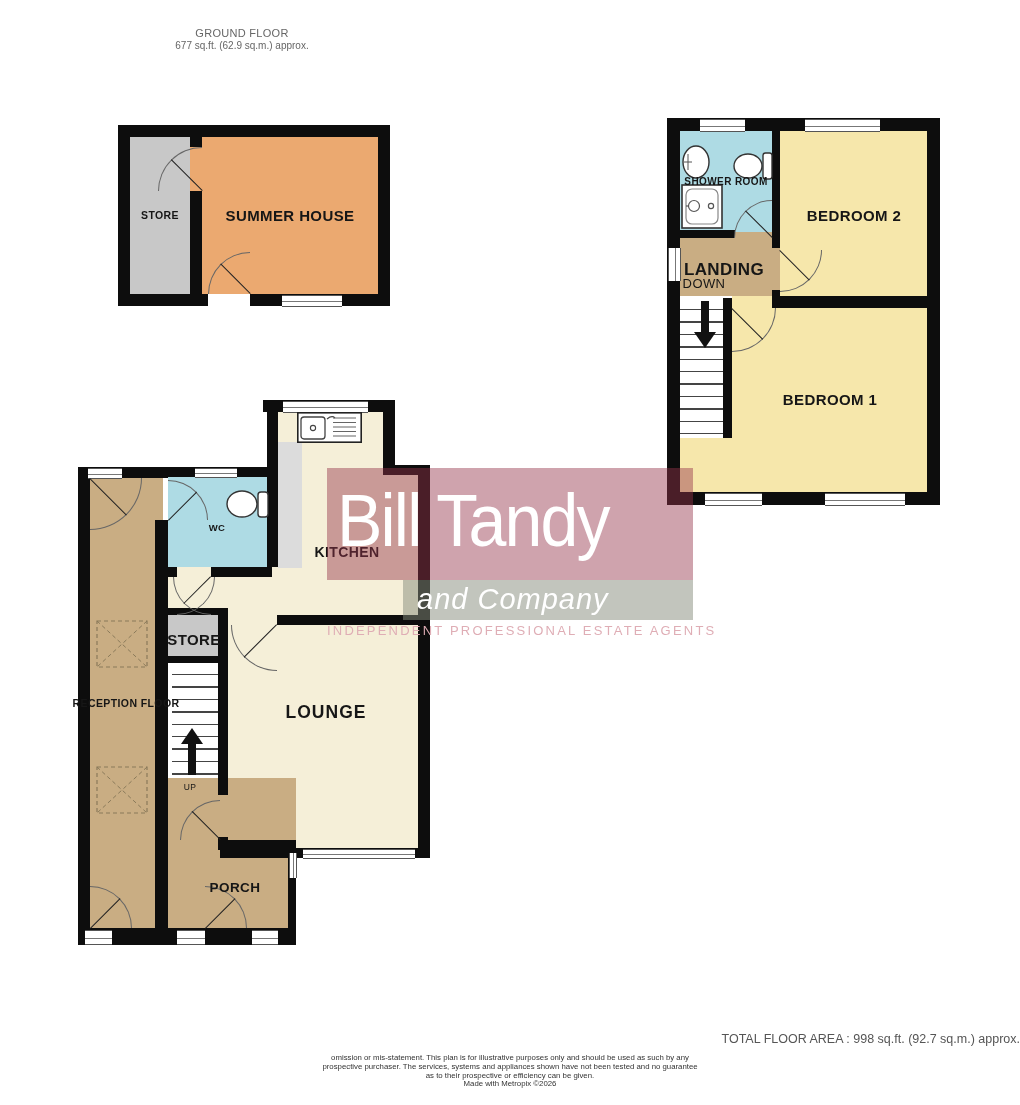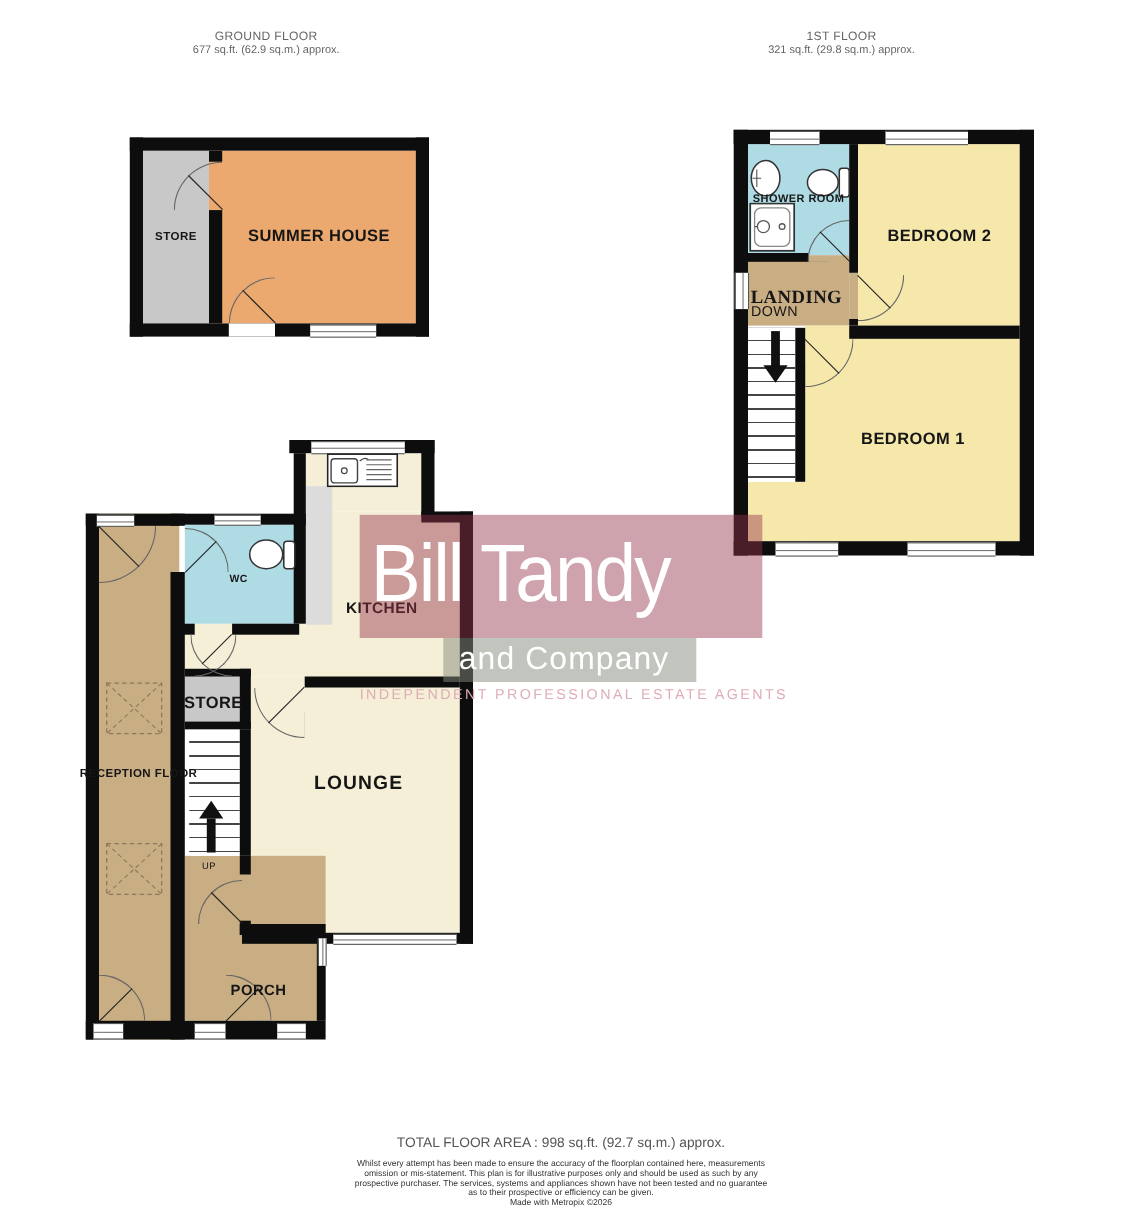--- a/index.html
+++ b/index.html
@@ -36,42 +36,38 @@
   .tri-down{position:absolute;width:0;height:0;border-left:11px solid transparent;
           border-right:11px solid transparent;border-top:16px solid #111;}
   .stem{position:absolute;background:#111;}
   .floor-header{position:absolute;width:300px;text-align:center;color:#666;}
   .fh-title{font-size:11px;letter-spacing:.3px;}
   .fh-area{font-size:10px;margin-top:1px;}
   .logo{position:absolute;left:327px;top:468px;width:366px;height:177px;}
   .logo-red{position:absolute;left:0;top:0;width:366px;height:112px;background:var(--logo_red);}
   .logo-name{position:absolute;left:10px;top:16px;font-size:74px;line-height:1;color:#fff;
              letter-spacing:-2px;transform:scaleX(.92);transform-origin:left top;white-space:nowrap;}
-  .logo-gray{position:absolute;left:76px;top:112px;width:230px;height:40px;background:var(--logo_gray);}
+  .logo-gray{position:absolute;left:76px;top:112px;width:290px;height:40px;background:var(--logo_gray);font-style:italic;}
   .logo-sub{position:absolute;left:14px;top:3px;font-size:29px;color:#fff;letter-spacing:1px;white-space:nowrap;}
   .logo-tag{position:absolute;left:0;top:155px;width:366px;text-align:center;font-size:13px;
             letter-spacing:2.2px;color:var(--logo_tagline);white-space:nowrap;}
   .footer{position:absolute;left:0;width:1020px;text-align:center;}
   .f-total{font-size:12.5px;color:#555;}
   .f-disc{font-size:7.8px;line-height:8.8px;color:#333;}
   .f-credit{font-size:7.8px;line-height:8.8px;color:#333;}
   svg{display:block;}
 </style>
 </head>
 <body>
 
 <div class="canvas">
 
   <div class="floor-header" style="left:92px;top:27px;">
     <div class="fh-title">GROUND FLOOR</div>
     <div class="fh-area">677 sq.ft. (62.9 sq.m.) approx.</div>
-  </div>
-  <div class="floor-header" style="left:615px;top:27px;">
-    <div class="fh-title">1ST FLOOR</div>
-    <div class="fh-area">321 sq.ft. (29.8 sq.m.) approx.</div>
   </div>
 
   <div class="plan" style="left:118px;top:125px;width:272px;height:181px;">
     <div class="room rm-gray" style="left:12px;top:12px;width:60px;height:157px;"></div>
     <div class="room rm-orange" style="left:72px;top:12px;width:188px;height:157px;"></div>
     <div class="wall" style="left:0;top:0;width:272px;height:12px;"></div>
     <div class="wall" style="left:0;top:169px;width:272px;height:12px;"></div>
     <div class="wall" style="left:0;top:0;width:12px;height:181px;"></div>
     <div class="wall" style="left:260px;top:0;width:12px;height:181px;"></div>
     <div class="wall" style="left:72px;top:12px;width:12px;height:10px;"></div>
@@ -137,21 +133,21 @@
 
     <div class="arc tl" style="left:67px;top:82px;width:38px;height:38px;"></div>
     <div class="leaf" style="left:105px;top:120px;width:38px;transform:rotate(-135deg);"></div>
     <div class="arc br" style="left:113px;top:132px;width:42px;height:42px;"></div>
     <div class="leaf" style="left:113px;top:132px;width:42px;transform:rotate(45deg);"></div>
     <div class="arc br" style="left:65px;top:190px;width:44px;height:44px;"></div>
     <div class="leaf" style="left:65px;top:190px;width:44px;transform:rotate(45deg);"></div>
 
     <span class="lbl" style="left:59px;top:63px;font-size:10px;">SHOWER ROOM</span>
     <span class="lbl" style="left:187px;top:97px;font-size:15px;">BEDROOM 2</span>
-    <span class="lbl" style="left:57px;top:152px;font-size:17px;font-family:Liberation Serif, serif;">LANDING</span>
+    <span class="lbl" style="left:57px;top:152px;font-size:17px;">LANDING</span>
     <span class="lbl" style="left:37px;top:165px;font-size:13px;font-weight:normal;">DOWN</span>
     <span class="lbl" style="left:163px;top:281px;font-size:15px;">BEDROOM 1</span>
   </div>
 
   <div class="plan" style="left:78px;top:400px;width:352px;height:545px;padding-left:24px;">
 
     <div class="room rm-cream" style="left:194px;top:12px;width:115px;height:53px;"></div>
     <div class="room rm-cream" style="left:194px;top:65px;width:146px;height:150px;"></div>
     <div class="room rm-cream" style="left:85px;top:167px;width:109px;height:48px;"></div>
     <div class="room rm-cream" style="left:142px;top:215px;width:198px;height:243px;"></div>
@@ -240,35 +236,34 @@
     <div class="leaf" style="left:127px;top:528px;width:42px;transform:rotate(-45deg);"></div>
     <div class="arc tr" style="left:12px;top:486px;width:42px;height:42px;"></div>
     <div class="leaf" style="left:12px;top:528px;width:42px;transform:rotate(-45deg);"></div>
 
     <span class="lbl" style="left:139px;top:127px;font-size:9.5px;">WC</span>
     <span class="lbl" style="left:269px;top:152px;font-size:14px;">KITCHEN</span>
     <span class="lbl" style="left:48px;top:303px;font-size:10.5px;">RECEPTION FLOOR</span>
     <span class="lbl" style="left:116px;top:239px;font-size:15px;">STORE</span>
     <span class="lbl" style="left:112px;top:387px;font-size:8.5px;font-weight:normal;">UP</span>
     <span class="lbl" style="left:248px;top:312px;font-size:17.5px;letter-spacing:1px;">LOUNGE</span>
-    <span class="lbl" style="left:157px;top:487px;font-size:13.5px;margin-top:13px;">PORCH</span>
+    <span class="lbl" style="left:157px;top:487px;font-size:13.5px;">PORCH</span>
   </div>
 
   <div class="logo">
     <div class="logo-red">
       <span class="logo-name">Bill Tandy</span>
     </div>
     <div class="logo-gray">
       <span class="logo-sub">and Company</span>
     </div>
     <div class="logo-tag">INDEPENDENT PROFESSIONAL ESTATE AGENTS</div>
   </div>
 
-  <div class="footer f-total" style="top:1032px;">TOTAL FLOOR AREA : 998 sq.ft. (92.7 sq.m.) approx.</div>
+  <div class="footer f-total" style="top:1032px;text-align:right;">TOTAL FLOOR AREA : 998 sq.ft. (92.7 sq.m.) approx.</div>
   <div class="footer" style="top:1054px;">
-    <div class="f-disc">Whilst every attempt has been made to ensure the accuracy of the floorplan contained here, measurements</div>
     <div class="f-disc">omission or mis-statement. This plan is for illustrative purposes only and should be used as such by any</div>
     <div class="f-disc">prospective purchaser. The services, systems and appliances shown have not been tested and no guarantee</div>
     <div class="f-disc">as to their prospective or efficiency can be given.</div>
     <div class="f-credit">Made with Metropix ©2026</div>
   </div>
 
 </div>
 
 </body></html>

